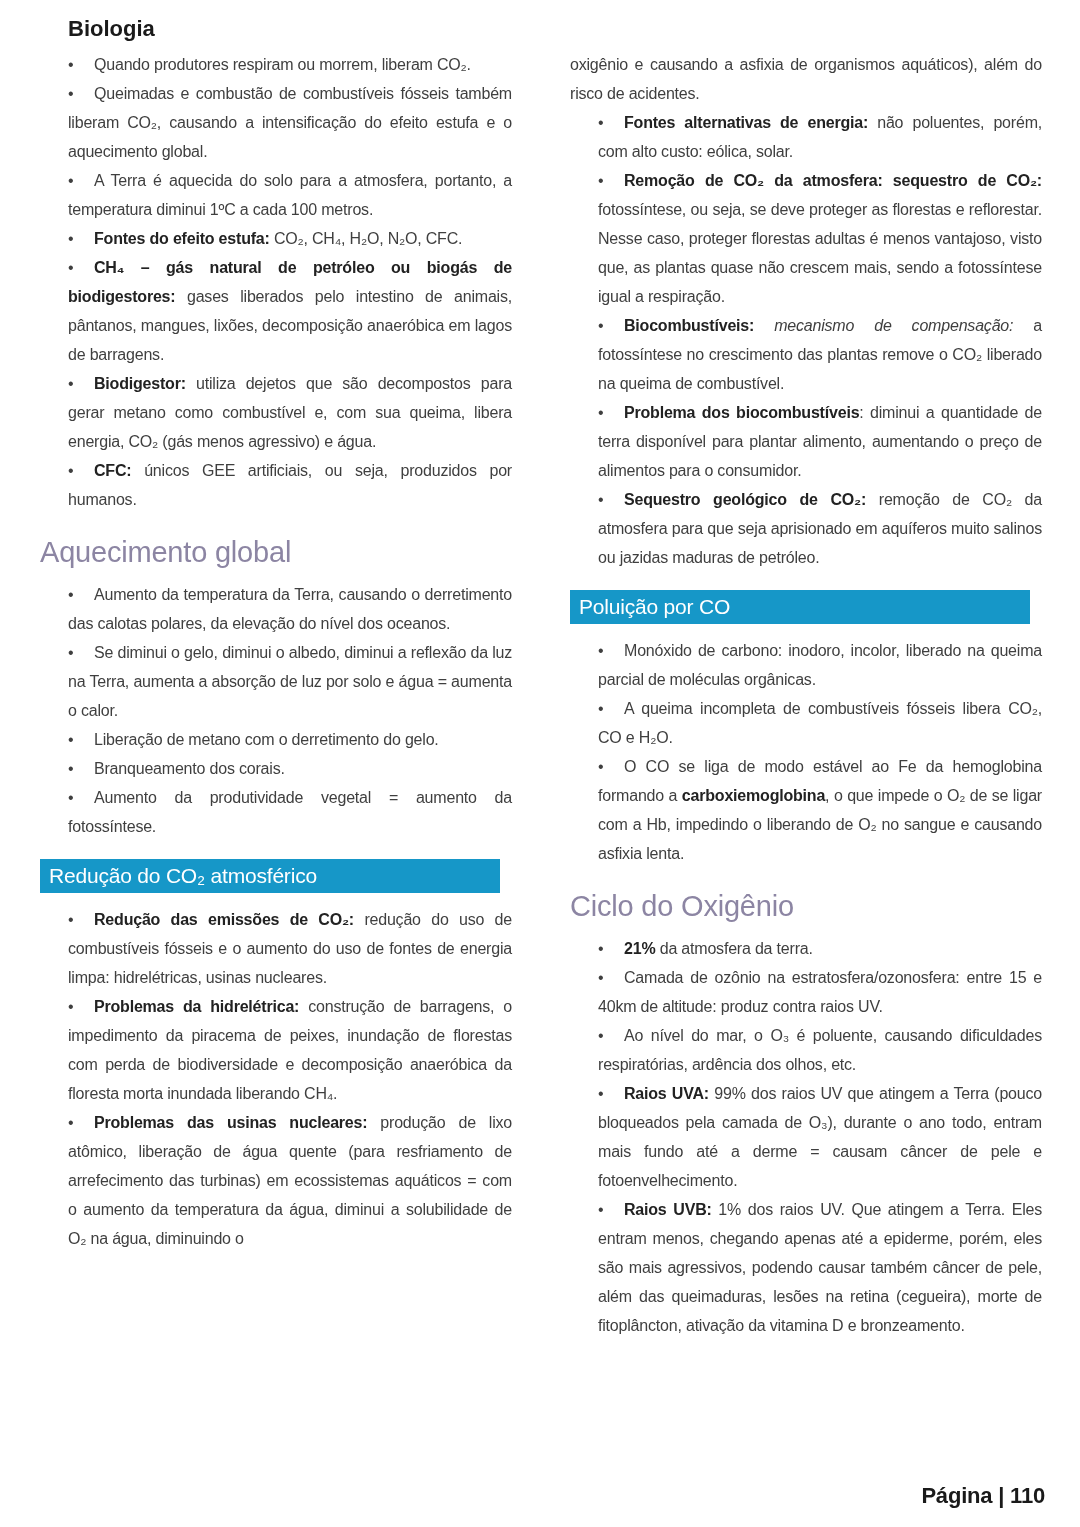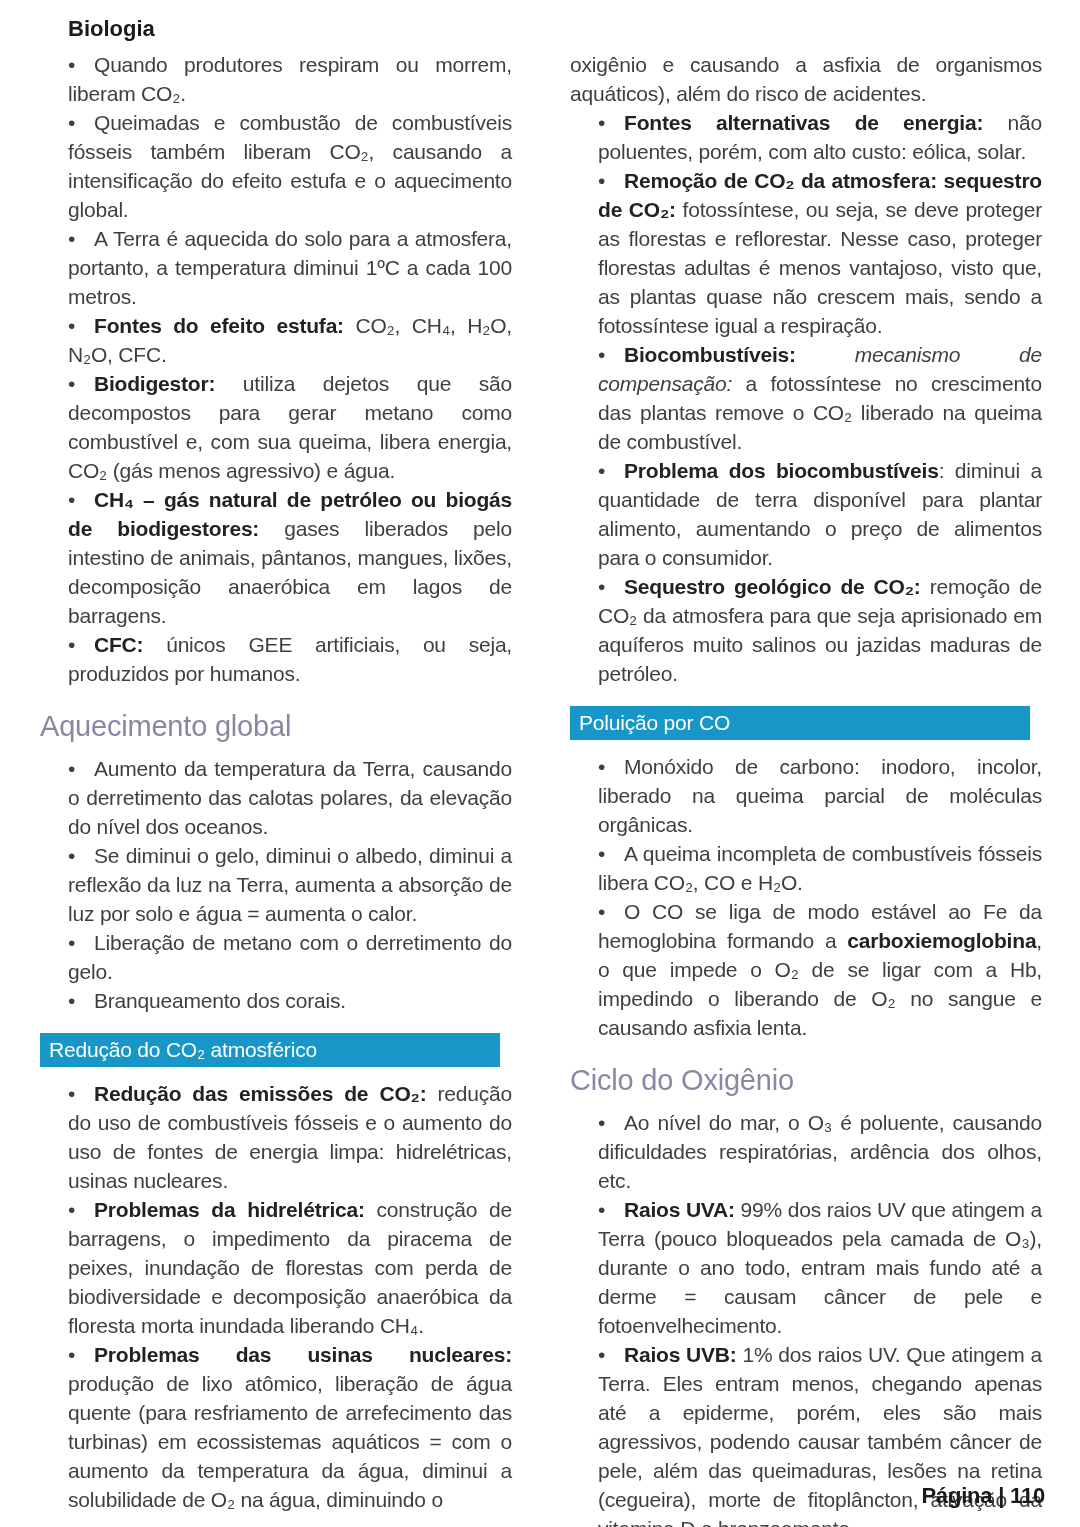--- a/index.html
+++ b/index.html
@@ -19,21 +19,21 @@
   .page{position:relative;width:1080px;height:1527px;background:#ffffff;overflow:hidden;}
   .doc-title{
     position:absolute;left:68px;top:16px;
     font-size:22px;font-weight:bold;color:var(--title-fg);
   }
   .cols{
     position:absolute;left:40px;top:50px;width:1002px;
     display:flex;gap:58px;align-items:flex-start;
   }
   .col{width:472px;}
-  .col p{margin:0;font-size:21px;line-height:29px;text-align:justify;letter-spacing:-0.2px;}
+  .col p{margin:0;font-size:16px;line-height:29px;text-align:justify;letter-spacing:-0.2px;}
   .li{padding-left:28px;}
   .marker{display:inline-block;width:26px;color:var(--body-fg);}
   .sec-heading{
     font-size:29px;font-weight:400;color:var(--heading-fg);
     margin:20px 0 10px 0;letter-spacing:-0.2px;line-height:36px;
   }
   .band{
     height:34px;line-height:34px;background:var(--band-bg);color:var(--band-fg);
     font-size:21px;padding-left:9px;margin:18px 12px 12px 0;letter-spacing:-0.2px;
   }
@@ -48,44 +48,47 @@
 <body>
 
 <div class="page">
   <div class="doc-title">Biologia</div>
   <div class="cols">
     <div class="col">
         <p class="li"><span class="marker">•</span><span>Quando produtores respiram ou morrem, liberam CO₂.</span></p>
         <p class="li"><span class="marker">•</span><span>Queimadas e combustão de combustíveis fósseis também liberam CO₂, causando a intensificação do efeito estufa e o aquecimento global.</span></p>
         <p class="li"><span class="marker">•</span><span>A Terra é aquecida do solo para a atmosfera, portanto, a temperatura diminui 1ºC a cada 100 metros.</span></p>
         <p class="li"><span class="marker">•</span><span class="b">Fontes do efeito estufa:</span><span> CO₂, CH₄, H₂O, N₂O, CFC.</span></p>
+        <p class="li"><span class="marker">•</span><span class="b">CH₄ – gás natural de petróleo ou biogás de biodigestores:</span><span> gases liberados pelo intestino de animais, pântanos, mangues, lixões, decomposição anaeróbica em lagos de barragens.</span></p>
         <p class="li"><span class="marker">•</span><span class="b">Biodigestor:</span><span> utiliza dejetos que são decompostos para gerar metano como combustível e, com sua queima, libera energia, CO₂ (gás menos agressivo) e água.</span></p>
-        <p class="li"><span class="marker">•</span><span class="b">CH₄ – gás natural de petróleo ou biogás de biodigestores:</span><span> gases liberados pelo intestino de animais, pântanos, mangues, lixões, decomposição anaeróbica em lagos de barragens.</span></p>
         <p class="li"><span class="marker">•</span><span class="b">CFC:</span><span> únicos GEE artificiais, ou seja, produzidos por humanos.</span></p>
         <div class="sec-heading">Aquecimento global</div>
         <p class="li"><span class="marker">•</span><span>Aumento da temperatura da Terra, causando o derretimento das calotas polares, da elevação do nível dos oceanos.</span></p>
         <p class="li"><span class="marker">•</span><span>Se diminui o gelo, diminui o albedo, diminui a reflexão da luz na Terra, aumenta a absorção de luz por solo e água = aumenta o calor.</span></p>
         <p class="li"><span class="marker">•</span><span>Liberação de metano com o derretimento do gelo.</span></p>
         <p class="li"><span class="marker">•</span><span>Branqueamento dos corais.</span></p>
+        <p class="li"><span class="marker">•</span><span>Aumento da produtividade vegetal = aumento da fotossíntese.</span></p>
         <div class="band">Redução do CO₂ atmosférico</div>
         <p class="li"><span class="marker">•</span><span class="b">Redução das emissões de CO₂:</span><span> redução do uso de combustíveis fósseis e o aumento do uso de fontes de energia limpa: hidrelétricas, usinas nucleares.</span></p>
         <p class="li"><span class="marker">•</span><span class="b">Problemas da hidrelétrica:</span><span> construção de barragens, o impedimento da piracema de peixes, inundação de florestas com perda de biodiversidade e decomposição anaeróbica da floresta morta inundada liberando CH₄.</span></p>
         <p class="li"><span class="marker">•</span><span class="b">Problemas das usinas nucleares:</span><span> produção de lixo atômico, liberação de água quente (para resfriamento de arrefecimento das turbinas) em ecossistemas aquáticos = com o aumento da temperatura da água, diminui a solubilidade de O₂ na água, diminuindo o</span></p>
       </div>
     <div class="col">
         <p class="para"><span>oxigênio e causando a asfixia de organismos aquáticos), além do risco de acidentes.</span></p>
         <p class="li"><span class="marker">•</span><span class="b">Fontes alternativas de energia:</span><span> não poluentes, porém, com alto custo: eólica, solar.</span></p>
         <p class="li"><span class="marker">•</span><span class="b">Remoção de CO₂ da atmosfera: sequestro de CO₂:</span><span> fotossíntese, ou seja, se deve proteger as florestas e reflorestar. Nesse caso, proteger florestas adultas é menos vantajoso, visto que, as plantas quase não crescem mais, sendo a fotossíntese igual a respiração.</span></p>
         <p class="li"><span class="marker">•</span><span class="b">Biocombustíveis:</span><span class="i"> mecanismo de compensação:</span><span> a fotossíntese no crescimento das plantas remove o CO₂ liberado na queima de combustível.</span></p>
         <p class="li"><span class="marker">•</span><span class="b">Problema dos biocombustíveis</span><span>: diminui a quantidade de terra disponível para plantar alimento, aumentando o preço de alimentos para o consumidor.</span></p>
         <p class="li"><span class="marker">•</span><span class="b">Sequestro geológico de CO₂:</span><span> remoção de CO₂ da atmosfera para que seja aprisionado em aquíferos muito salinos ou jazidas maduras de petróleo.</span></p>
         <div class="band">Poluição por CO</div>
         <p class="li"><span class="marker">•</span><span>Monóxido de carbono: inodoro, incolor, liberado na queima parcial de moléculas orgânicas.</span></p>
         <p class="li"><span class="marker">•</span><span>A queima incompleta de combustíveis fósseis libera CO₂, CO e H₂O.</span></p>
         <p class="li"><span class="marker">•</span><span>O CO se liga de modo estável ao Fe da hemoglobina formando a </span><span class="b">carboxiemoglobina</span><span>, o que impede o O₂ de se ligar com a Hb, impedindo o liberando de O₂ no sangue e causando asfixia lenta.</span></p>
         <div class="sec-heading">Ciclo do Oxigênio</div>
+        <p class="li"><span class="marker">•</span><span class="b">21%</span><span> da atmosfera da terra.</span></p>
+        <p class="li"><span class="marker">•</span><span>Camada de ozônio na estratosfera/ozonosfera: entre 15 e 40km de altitude: produz contra raios UV.</span></p>
         <p class="li"><span class="marker">•</span><span>Ao nível do mar, o O₃ é poluente, causando dificuldades respiratórias, ardência dos olhos, etc.</span></p>
         <p class="li"><span class="marker">•</span><span class="b">Raios UVA:</span><span> 99% dos raios UV que atingem a Terra (pouco bloqueados pela camada de O₃), durante o ano todo, entram mais fundo até a derme = causam câncer de pele e fotoenvelhecimento.</span></p>
         <p class="li"><span class="marker">•</span><span class="b">Raios UVB:</span><span> 1% dos raios UV. Que atingem a Terra. Eles entram menos, chegando apenas até a epiderme, porém, eles são mais agressivos, podendo causar também câncer de pele, além das queimaduras, lesões na retina (cegueira), morte de fitoplâncton, ativação da vitamina D e bronzeamento.</span></p>
       </div>
   </div>
   <div class="footer">Página | 110</div>
 </div>
 
 </body></html>

